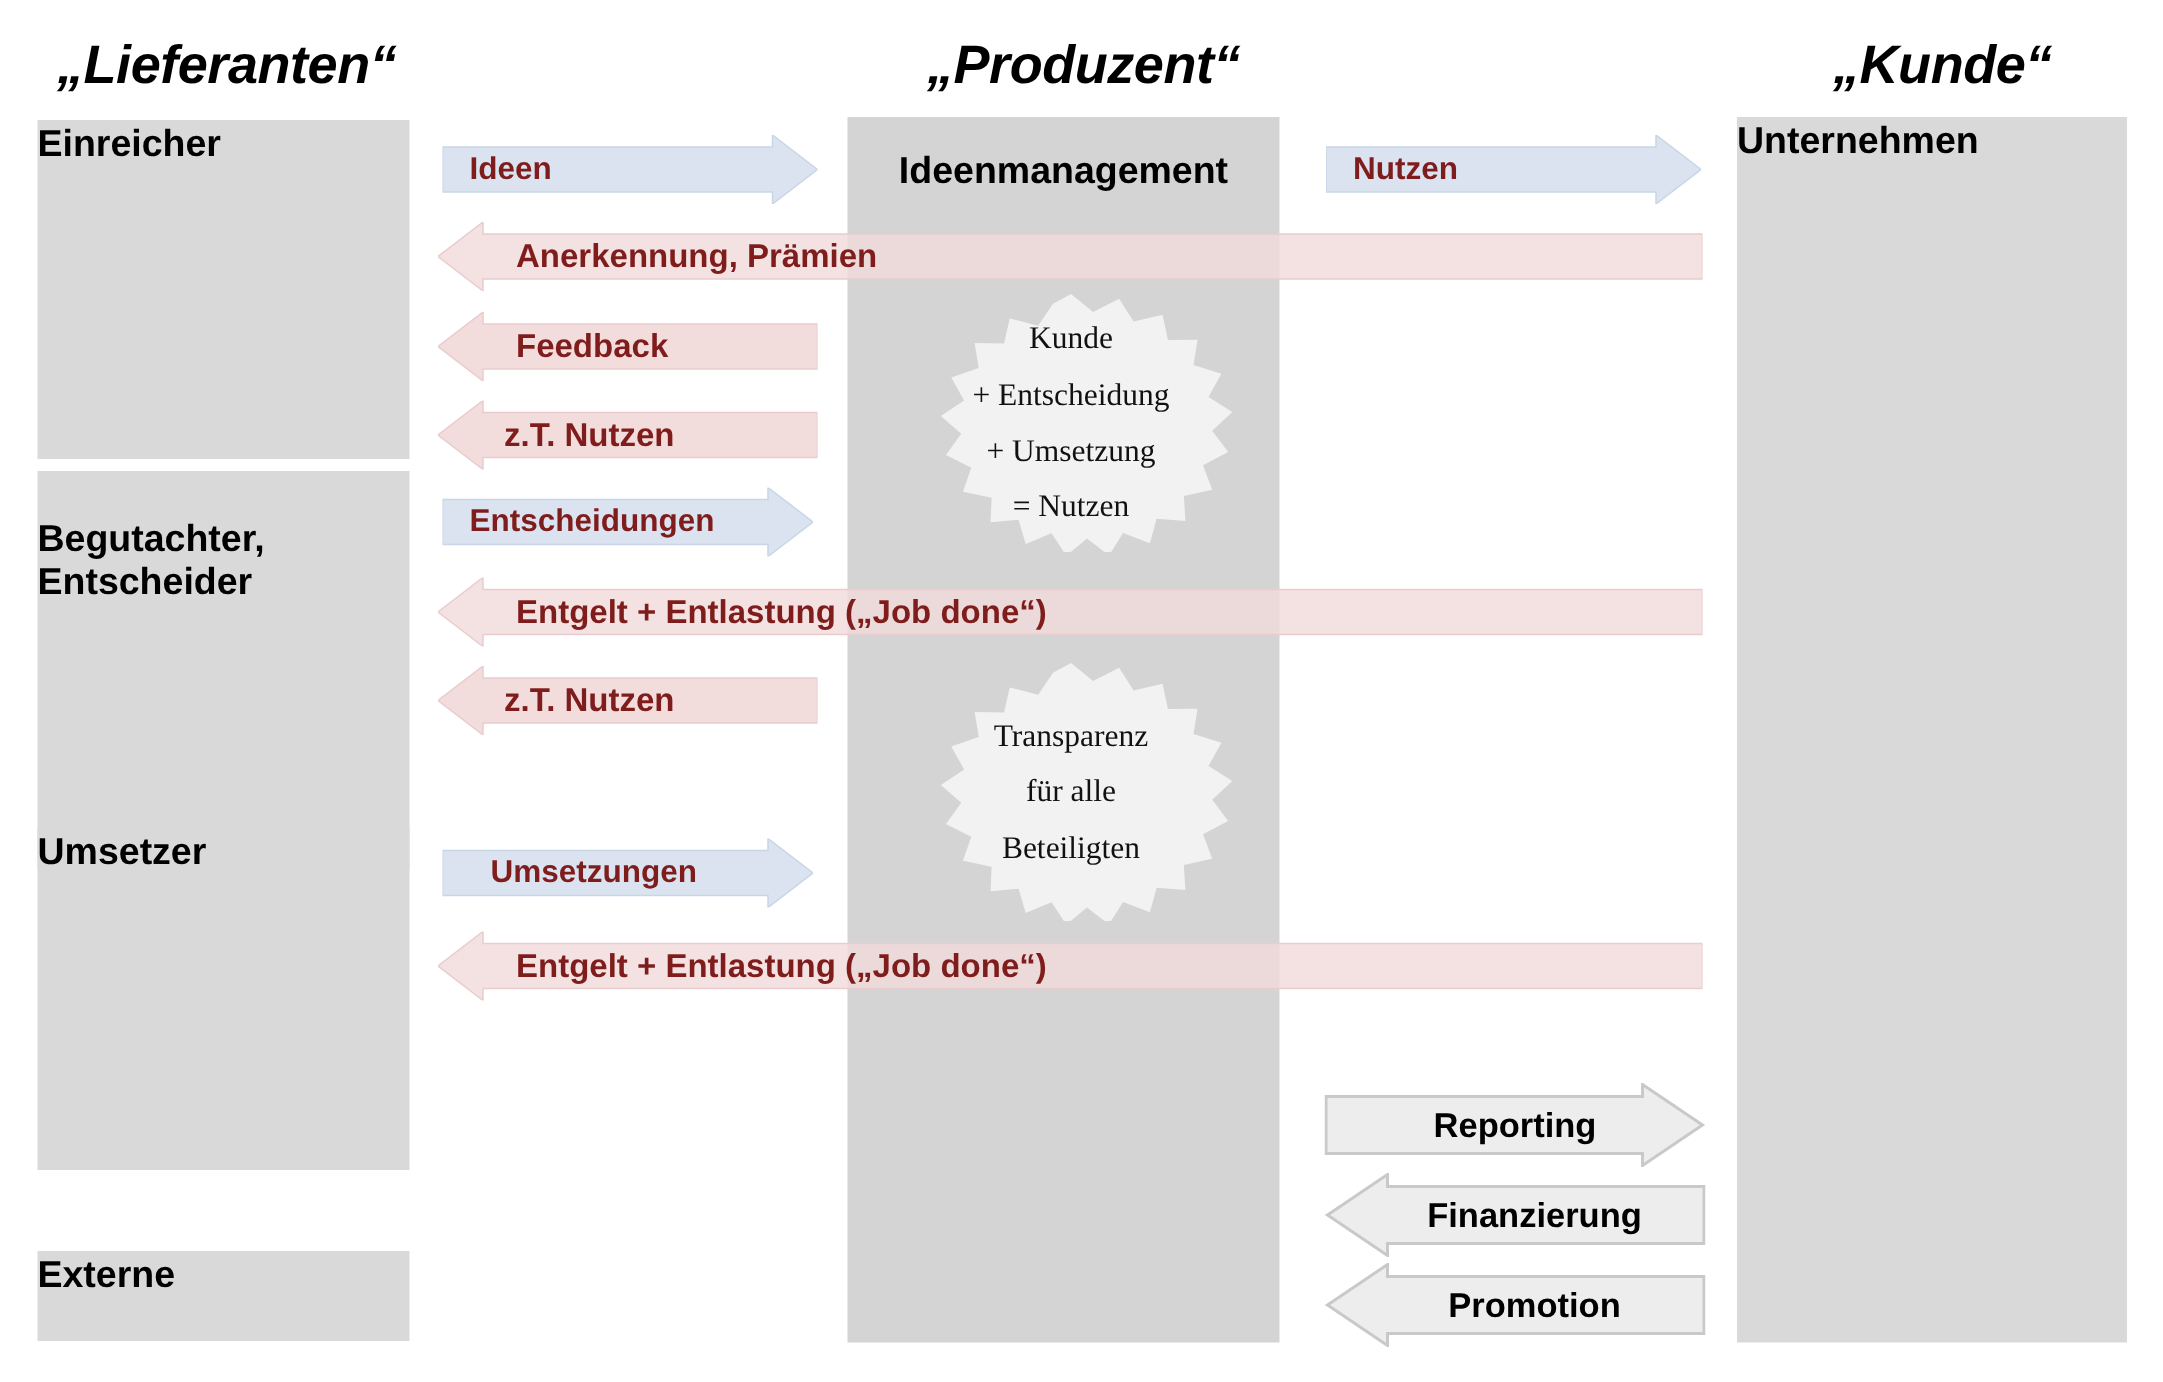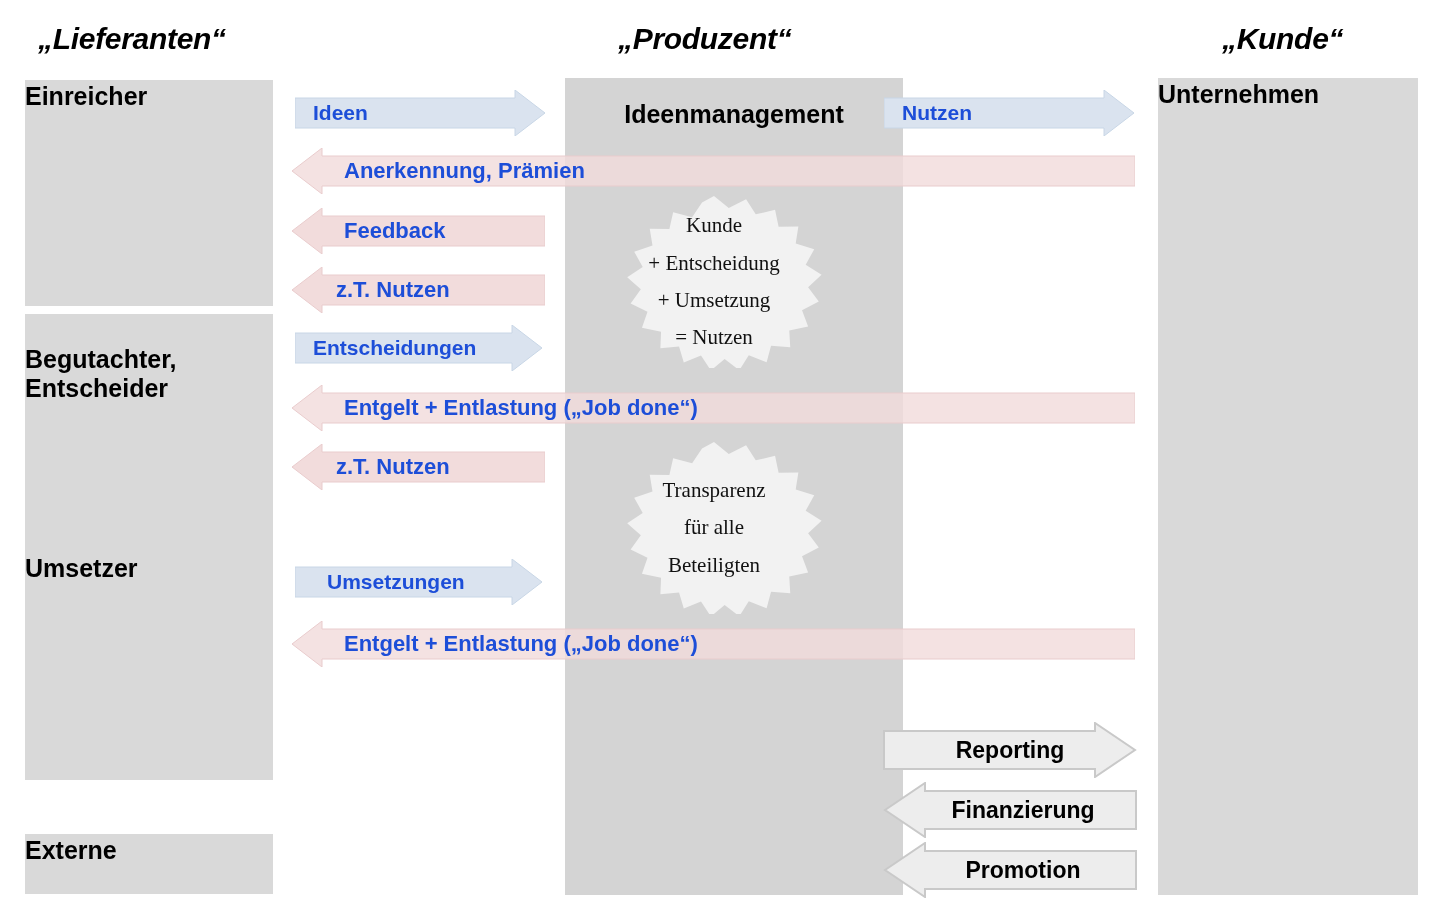--- a/index.html
+++ b/index.html
@@ -14,21 +14,21 @@
     -webkit-font-smoothing: antialiased;
   }
 
   .stage { position: absolute; left: 0; top: 0; width: 1442px; height: 921px; }
 
   
   .col-title {
     position: absolute;
     font-weight: bold;
     font-style: italic;
-    font-size: 30px;
+    font-size: 36px;
     color: #000;
     white-space: nowrap;
     letter-spacing: -0.3px;
   }
 
   
   .role-box {
     position: absolute;
     background: #d9d9d9;
     color: #000;
@@ -58,21 +58,21 @@
   .arrow {
     position: absolute;
     display: flex;
     align-items: center;
     box-sizing: border-box;
   }
   .arrow .lbl {
     position: relative;
     z-index: 3;
     font-weight: bold;
-    color: #1d4ed8;
+    color: #7f1d1d;
     white-space: nowrap;
   }
   .arrow-shape {
     position: absolute;
     left: 0; top: 0;
     width: 100%; height: 100%;
     z-index: 1;
   }
 
   
@@ -115,21 +115,21 @@
 <body>
 
 <div class="stage">
 
   <div class="col-title" style="left:38px; top:22px;">„Lieferanten“</div>
 
   <div class="col-title" style="left:618px; top:22px;">„Produzent“</div>
 
   <div class="col-title" style="left:1222px; top:22px;">„Kunde“</div>
 
-  <div class="producer-col" style="left:565px; top:78px; width:338px; height:817px;">
+  <div class="producer-col" style="left:565px; top:78px; width:288px; height:817px;">
     <div class="pc-label">Ideenmanagement</div>
   </div>
 
   <div class="role-box" style="left:25px; top:80px; width:248px; height:226px;">
     <span>Einreicher</span>
   </div>
 
   <div class="role-box" style="left:25px; top:314px; width:248px; height:266px; white-space:pre-line;">
     <span>Begutachter,
 Entscheider</span>

